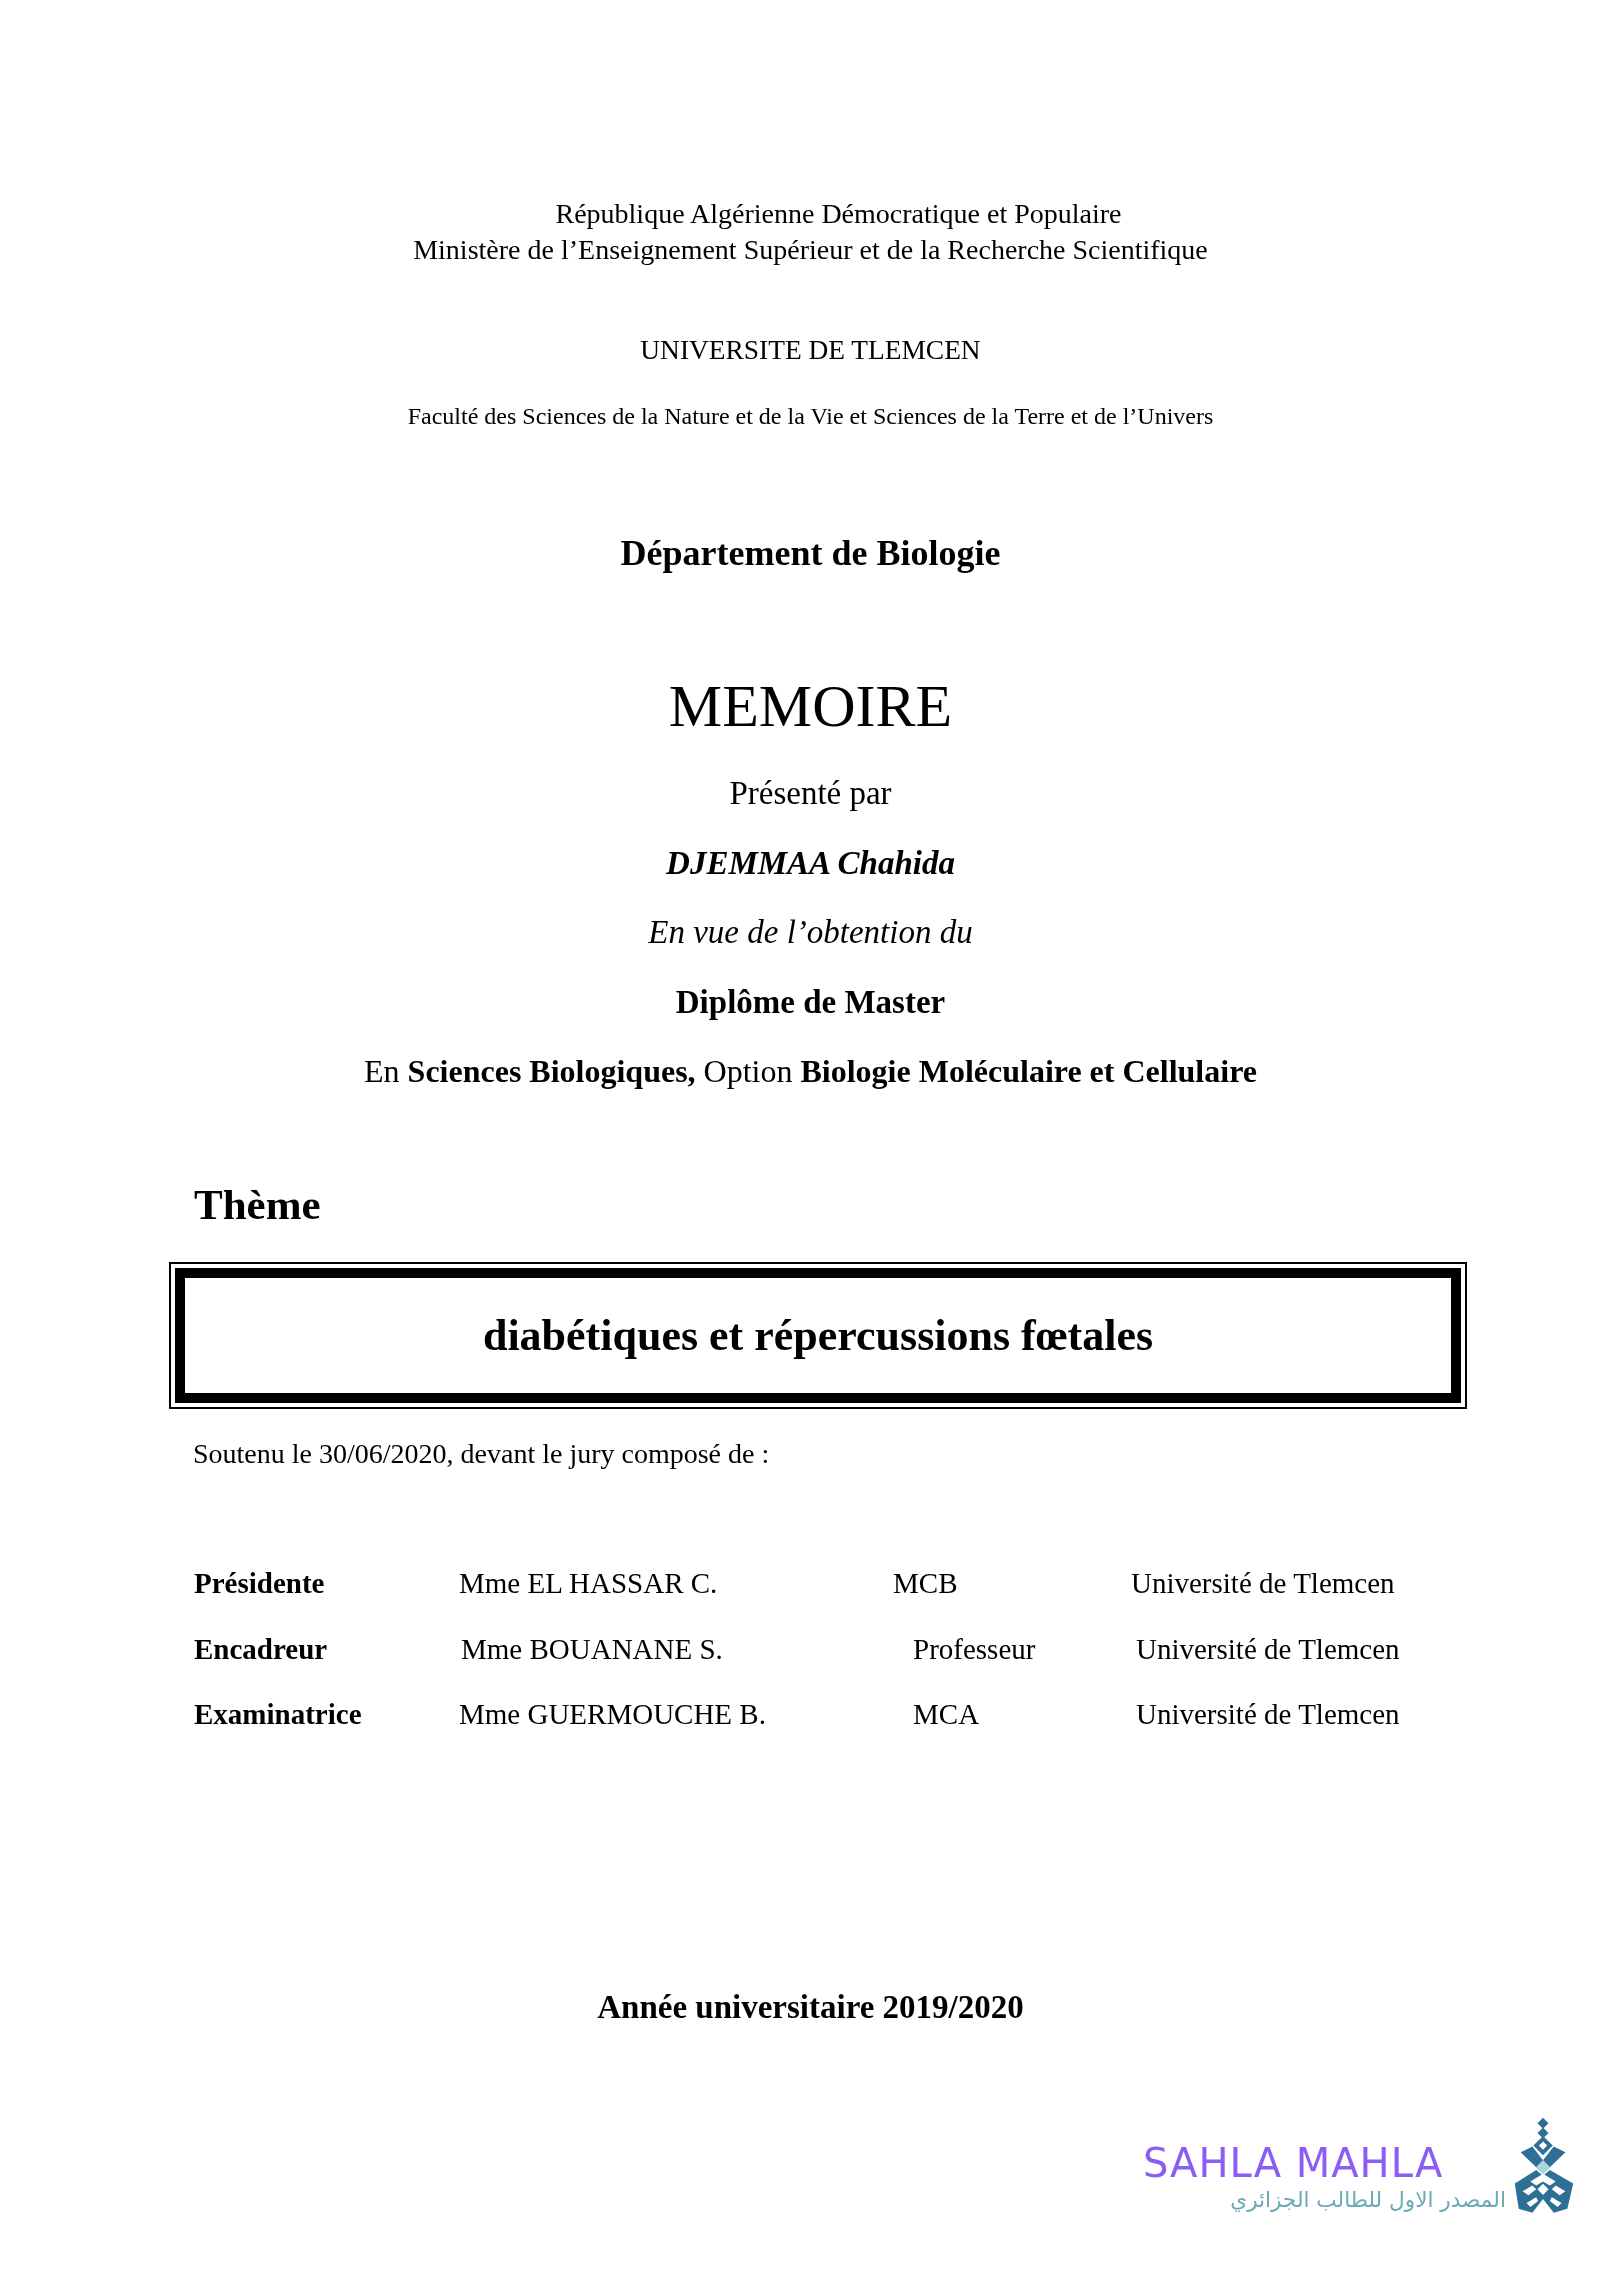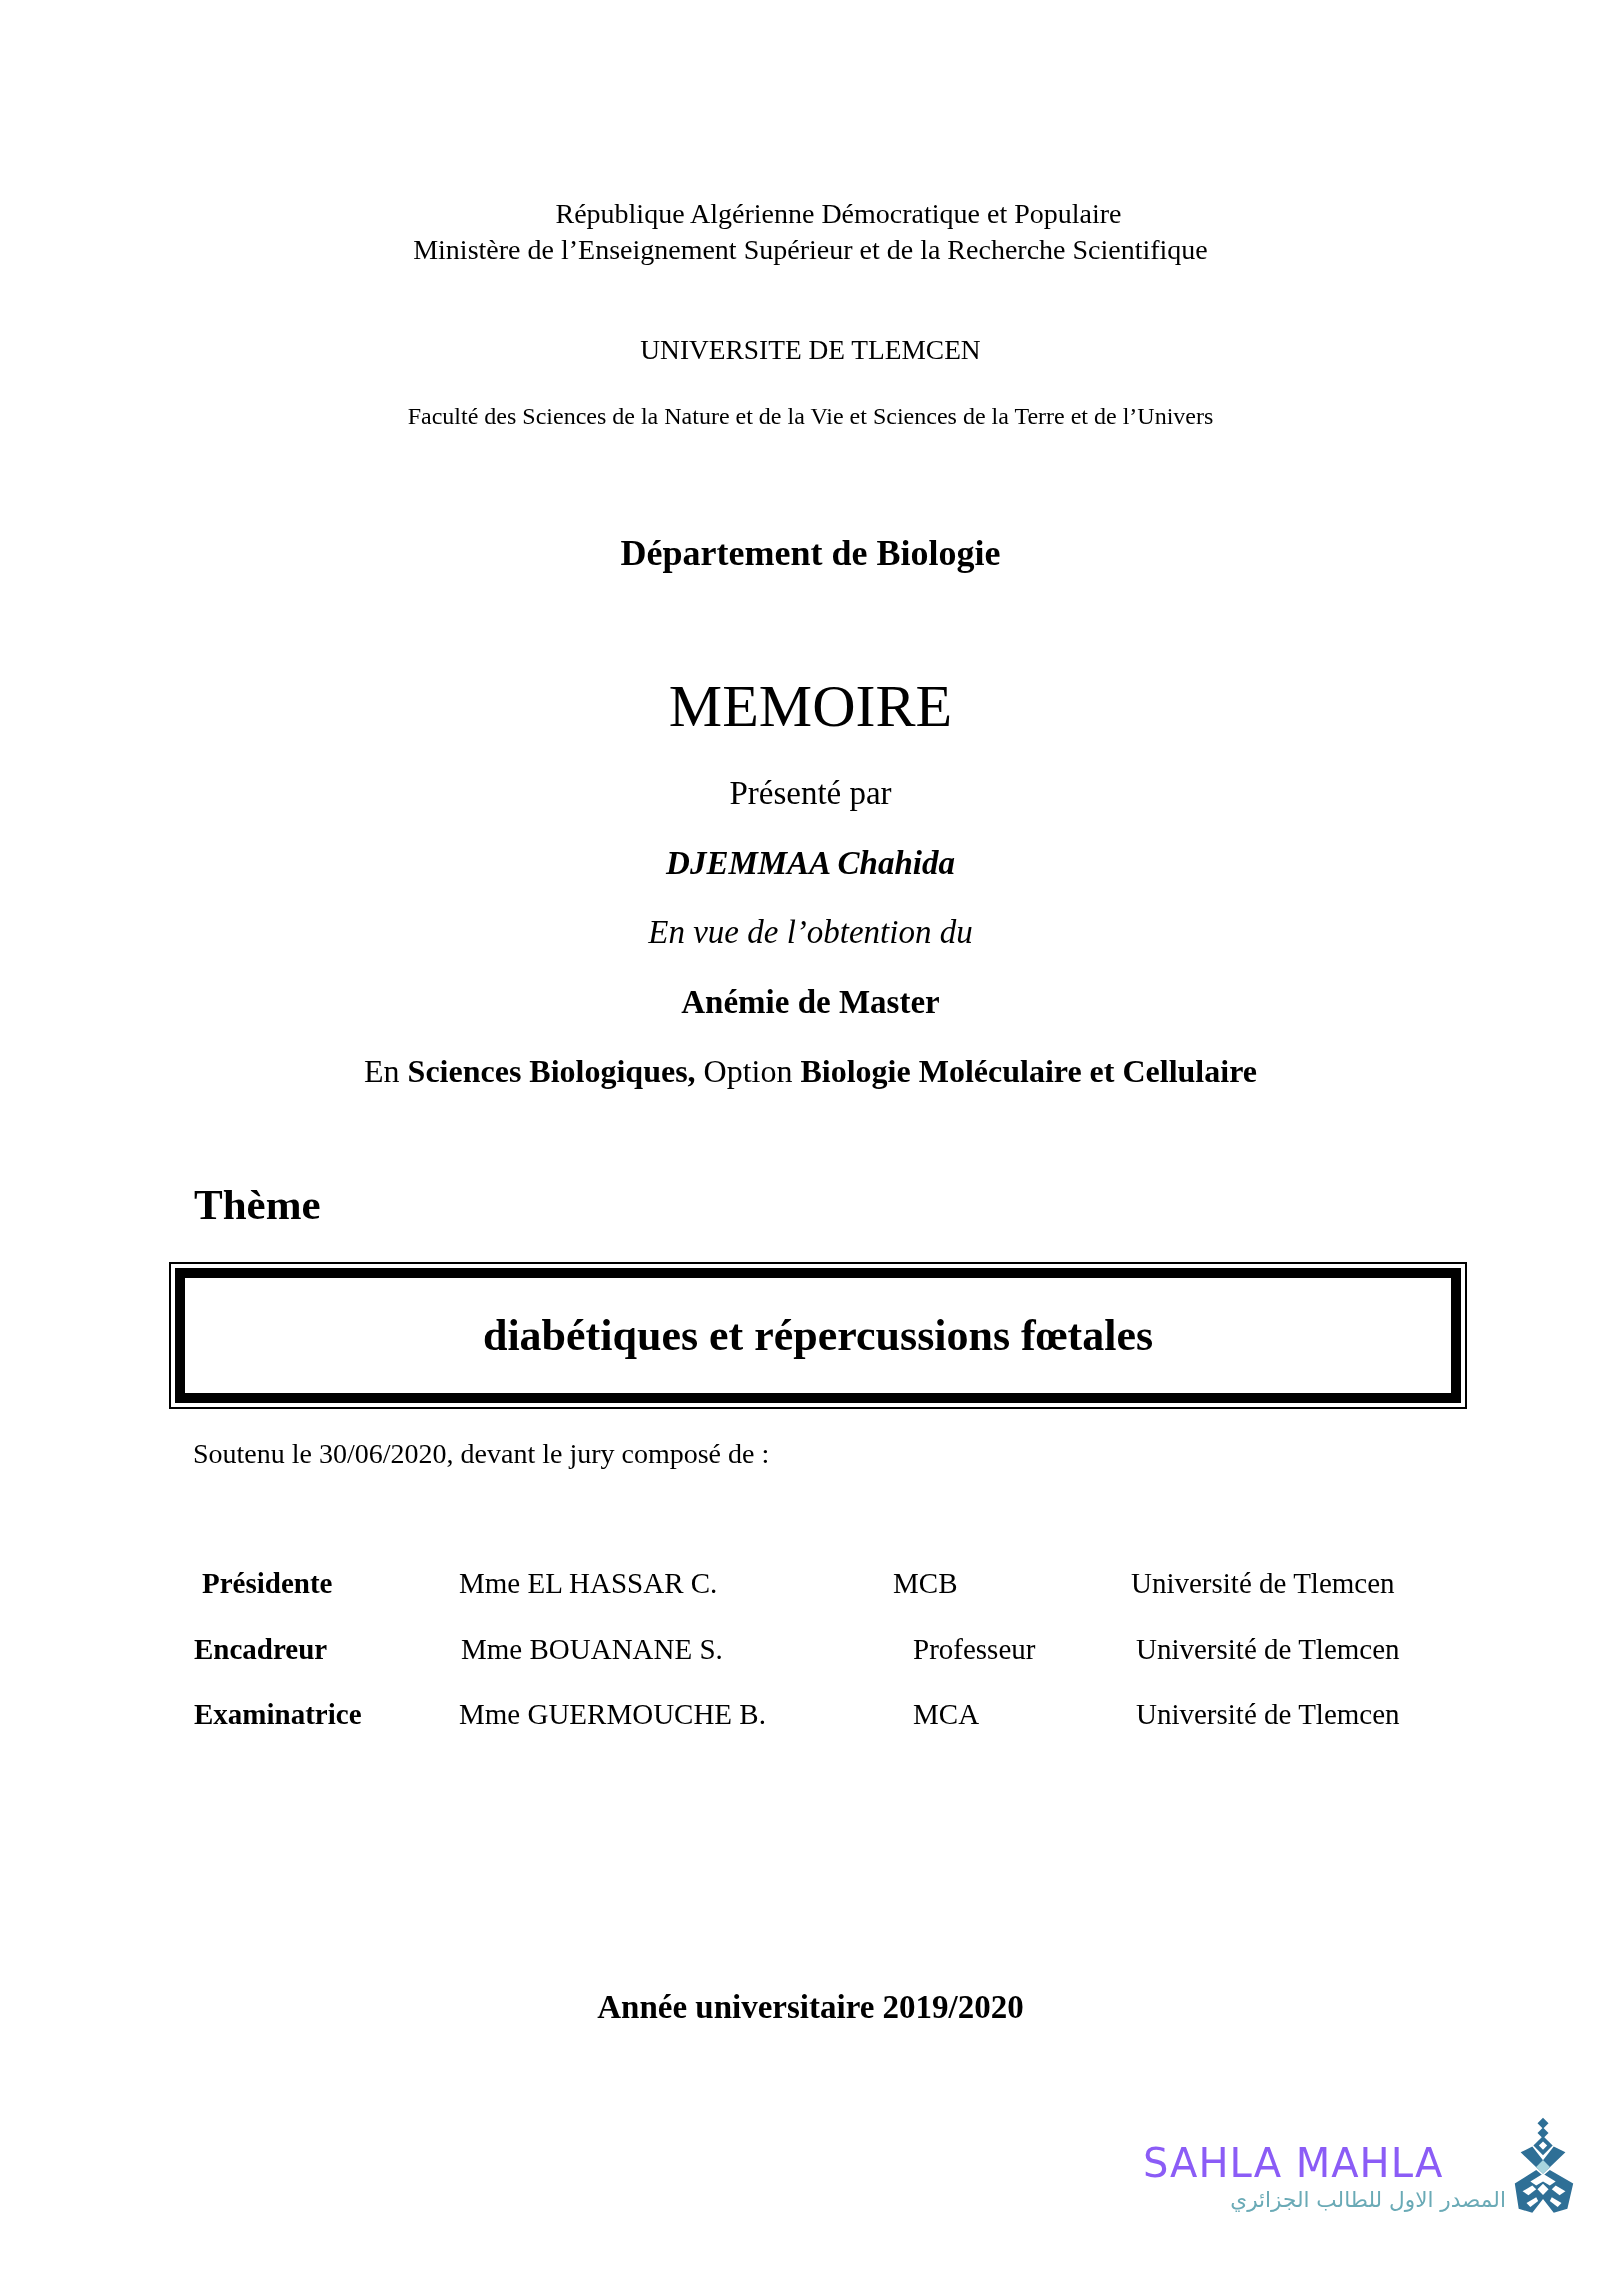--- a/index.html
+++ b/index.html
@@ -150,38 +150,38 @@
 <div class="center-line t-header" style="top:197px;padding-left:28px;">République Algérienne Démocratique et Populaire</div>
 <div class="center-line t-header" style="top:233px;">Ministère de l’Enseignement Supérieur et de la Recherche Scientifique</div>
 <div class="center-line t-univ" style="top:334px;">UNIVERSITE DE TLEMCEN</div>
 <div class="center-line t-faculty" style="top:399px;">Faculté des Sciences de la Nature et de la Vie et Sciences de la Terre et de l’Univers</div>
 <div class="center-line t-dept" style="top:532px;">Département de Biologie</div>
 
 <div class="center-line t-memoire" style="top:672px;">MEMOIRE</div>
 <div class="center-line t-present" style="top:774px;">Présenté par</div>
 <div class="center-line t-name" style="top:844px;font-style:italic;">DJEMMAA Chahida</div>
 <div class="center-line t-italic" style="top:913px;">En vue de l’obtention du</div>
-<div class="center-line t-diploma" style="top:983px;">Anémie de Master</div>
+<div class="center-line t-diploma" style="top:983px;">Diplôme de Master</div>
 <div class="center-line t-specialty" style="top:1052px;">
   <span>En </span><b>Sciences Biologiques,</b><span> Option </span><b>Biologie Moléculaire et Cellulaire</b>
 </div>
 
 <div class="theme-label">Thème</div>
 
 <div class="title-box-outer">
   <div class="title-box-inner">
     <div class="title-line">diabétiques et répercussions fœtales</div>
   </div>
 </div>
 
 <div class="defense-line">Soutenu le 30/06/2020, devant le jury composé de :</div>
 
 <div>
   <div class="jury-row" style="top:1564px;">
-    <span class="cell jury-role" style="left:194px;margin-left:8px;">Présidente</span>
+    <span class="cell jury-role" style="left:194px;">Présidente</span>
     <span class="cell" style="left:459px;">Mme EL HASSAR C.</span>
     <span class="cell" style="left:893px;">MCB</span>
     <span class="cell" style="left:1131px;">Université de Tlemcen</span>
   </div>
   <div class="jury-row" style="top:1630px;">
     <span class="cell jury-role" style="left:194px;">Encadreur</span>
     <span class="cell" style="left:461px;">Mme BOUANANE S.</span>
     <span class="cell" style="left:913px;">Professeur</span>
     <span class="cell" style="left:1136px;">Université de Tlemcen</span>
   </div>

